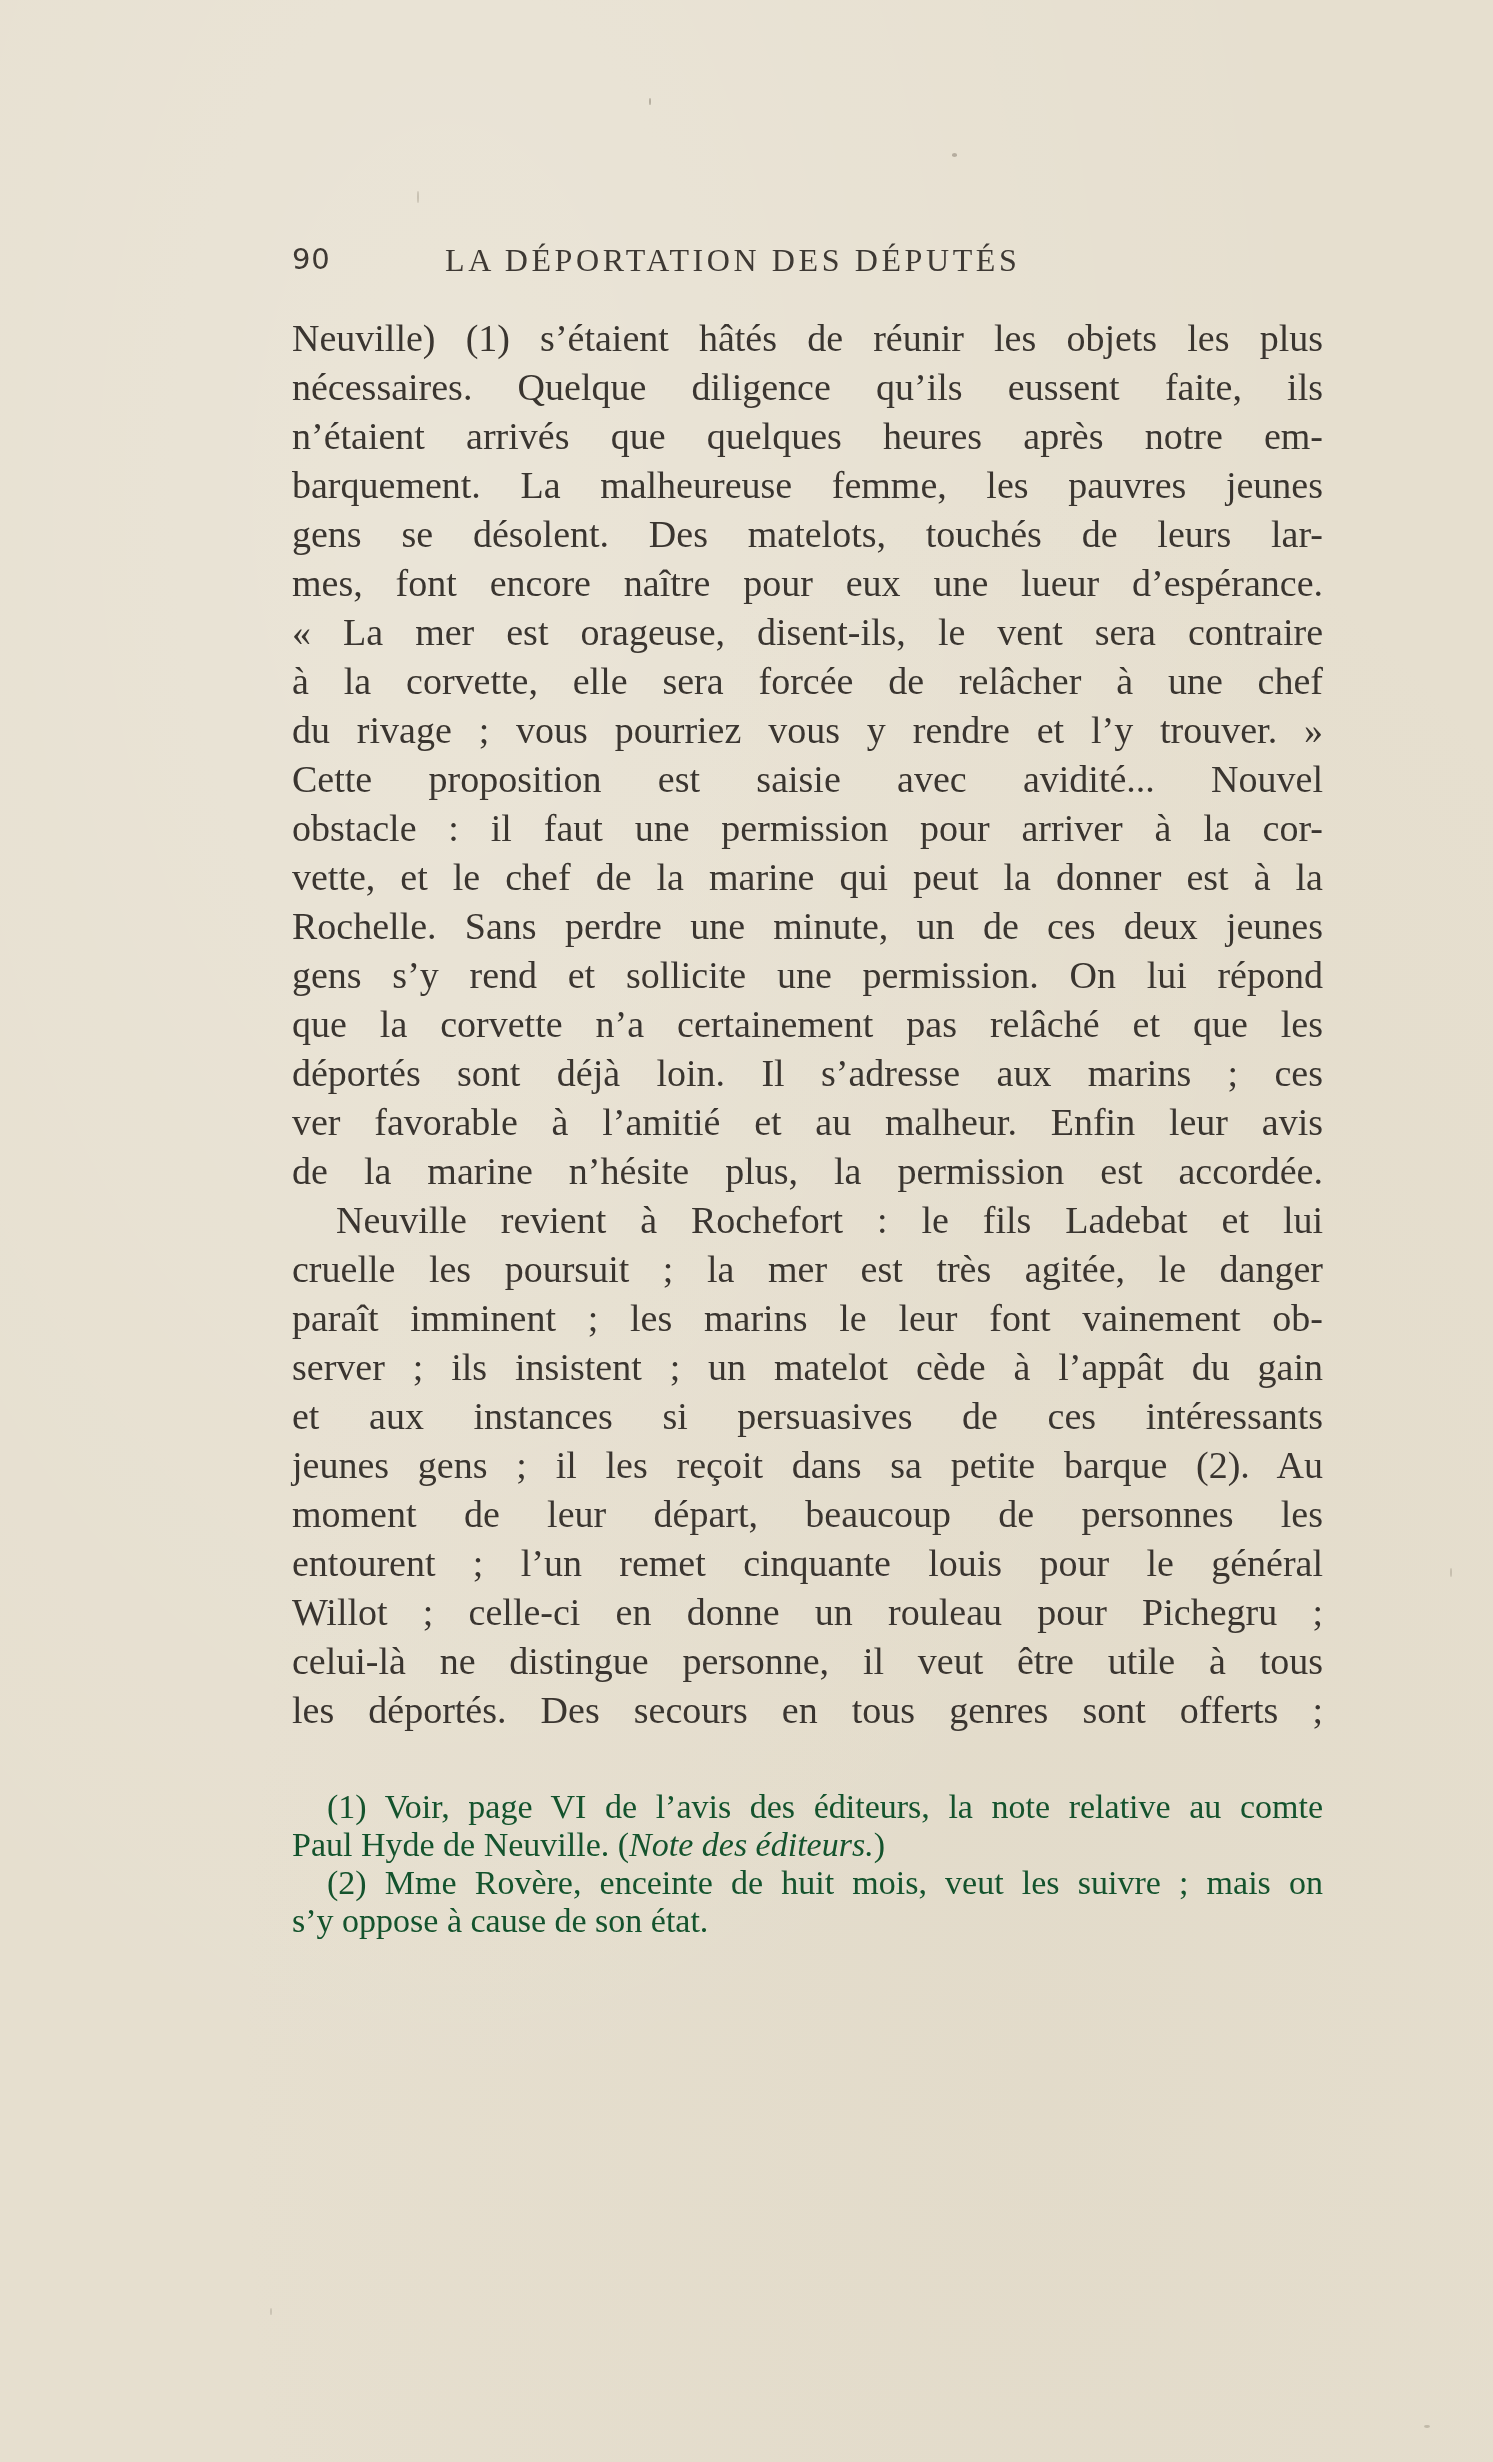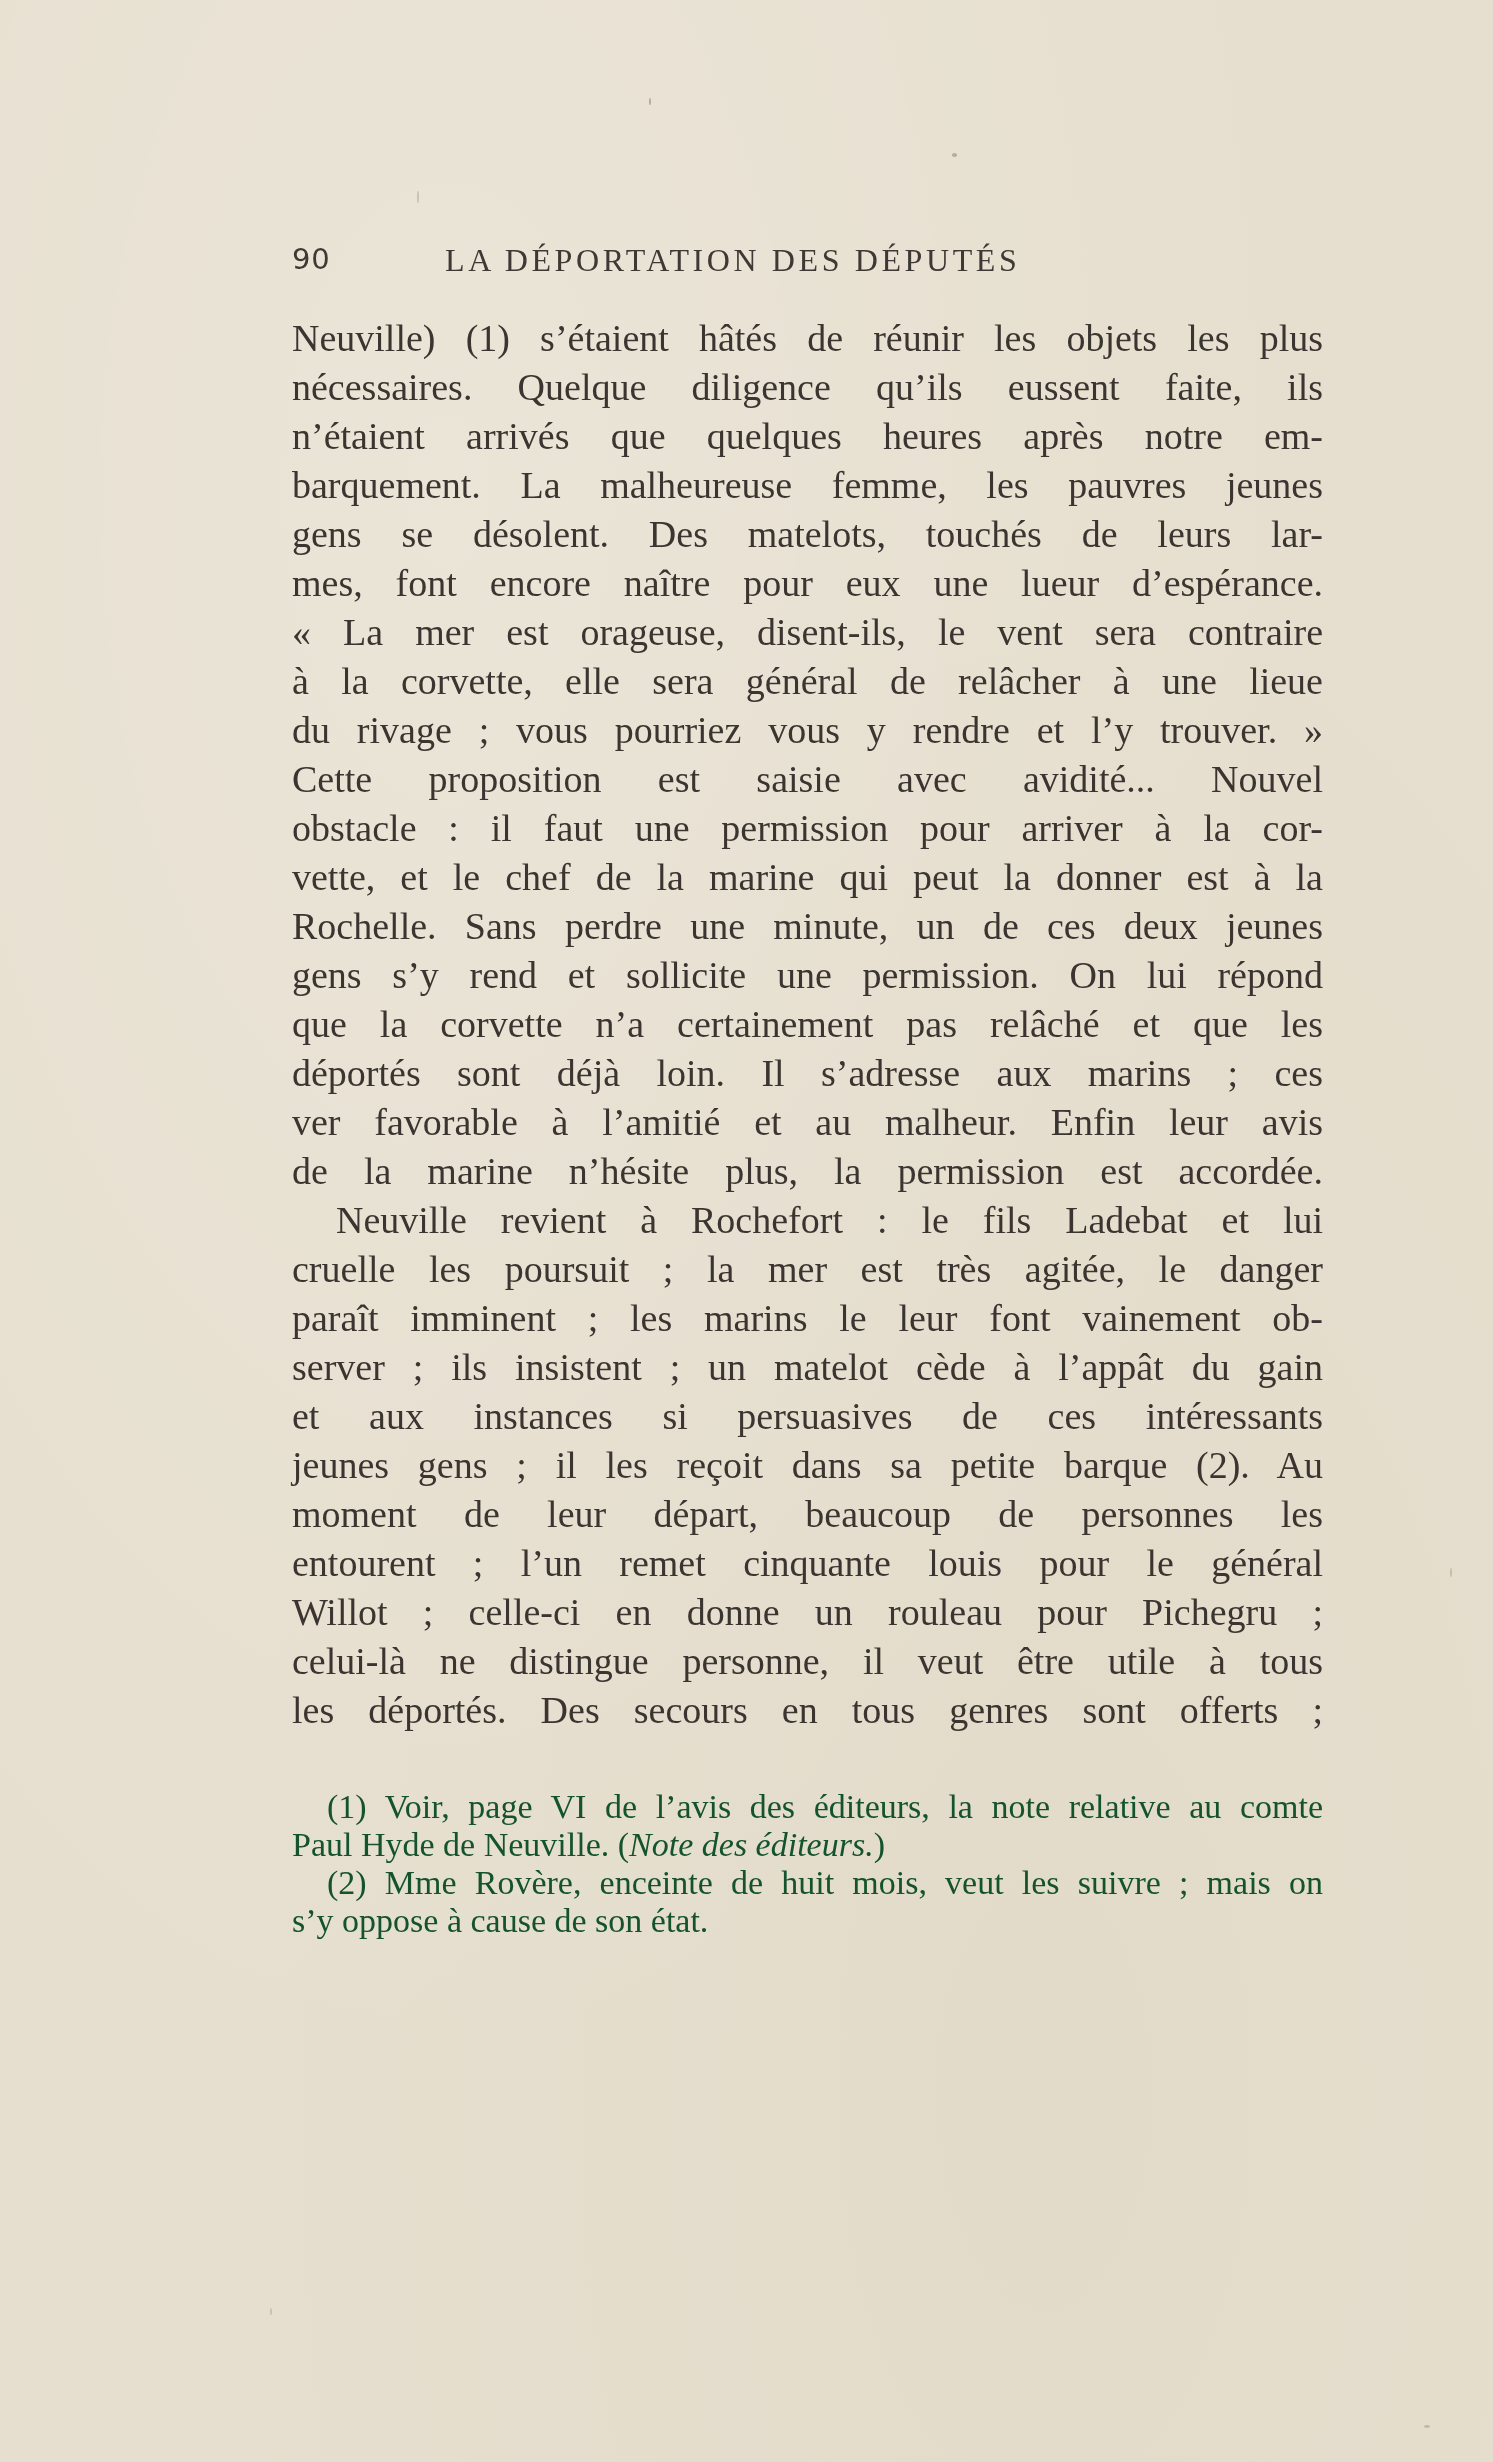--- a/index.html
+++ b/index.html
@@ -120,21 +120,21 @@
 </header>
 
 <main class="body-text">
   <span class="line">Neuville) (1) s’étaient hâtés de réunir les objets les plus</span>
   <span class="line">nécessaires. Quelque diligence qu’ils eussent faite, ils</span>
   <span class="line">n’étaient arrivés que quelques heures après notre em-</span>
   <span class="line">barquement. La malheureuse femme, les pauvres jeunes</span>
   <span class="line">gens se désolent. Des matelots, touchés de leurs lar-</span>
   <span class="line">mes, font encore naître pour eux une lueur d’espérance.</span>
   <span class="line">« La mer est orageuse, disent-ils, le vent sera contraire</span>
-  <span class="line">à la corvette, elle sera général de relâcher à une lieue</span>
+  <span class="line">à la corvette, elle sera forcée de relâcher à une chef</span>
   <span class="line">du rivage ; vous pourriez vous y rendre et l’y trouver. »</span>
   <span class="line">Cette proposition est saisie avec avidité... Nouvel</span>
   <span class="line">obstacle : il faut une permission pour arriver à la cor-</span>
   <span class="line">vette, et le chef de la marine qui peut la donner est à la</span>
   <span class="line">Rochelle. Sans perdre une minute, un de ces deux jeunes</span>
   <span class="line">gens s’y rend et sollicite une permission. On lui répond</span>
   <span class="line">que la corvette n’a certainement pas relâché et que les</span>
   <span class="line">déportés sont déjà loin. Il s’adresse aux marins ; ces</span>
   <span class="line">ver favorable à l’amitié et au malheur. Enfin leur avis</span>
   <span class="line">de la marine n’hésite plus, la permission est accordée.</span>

